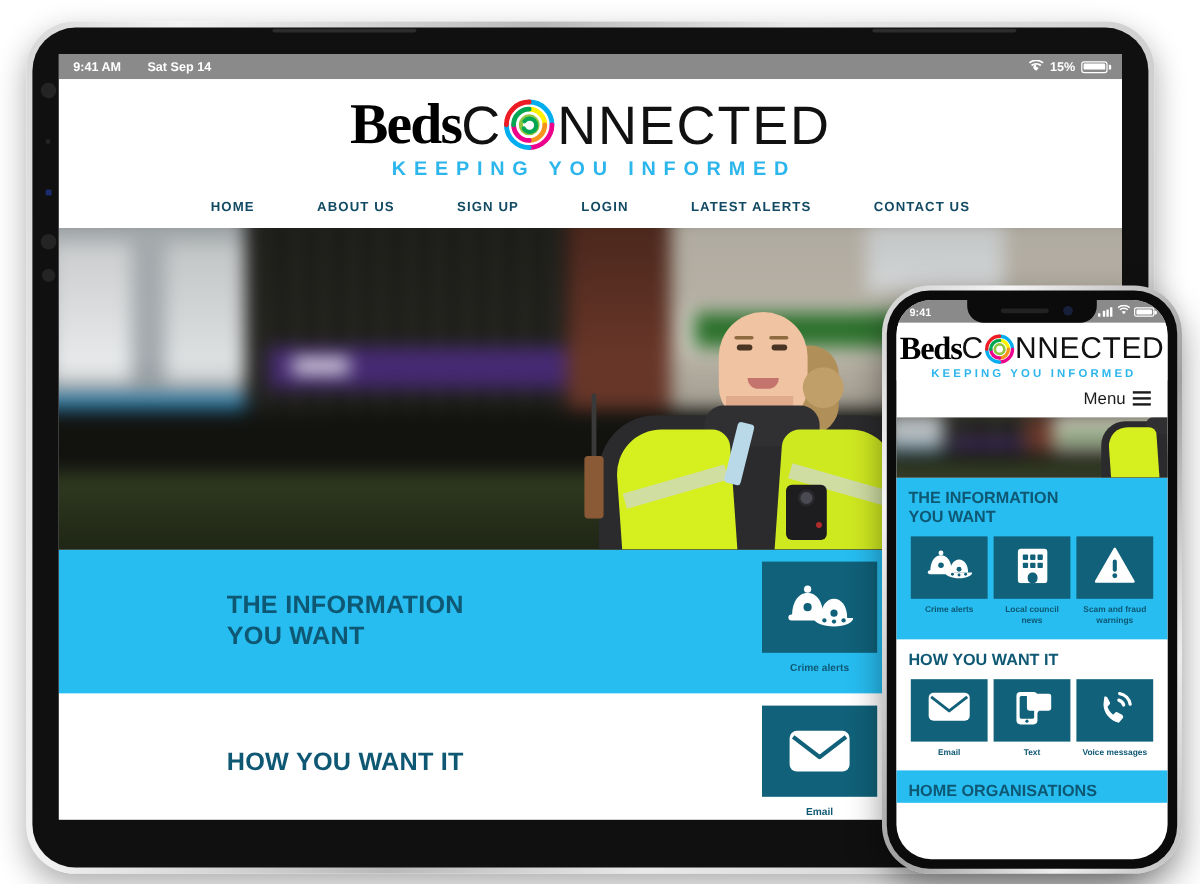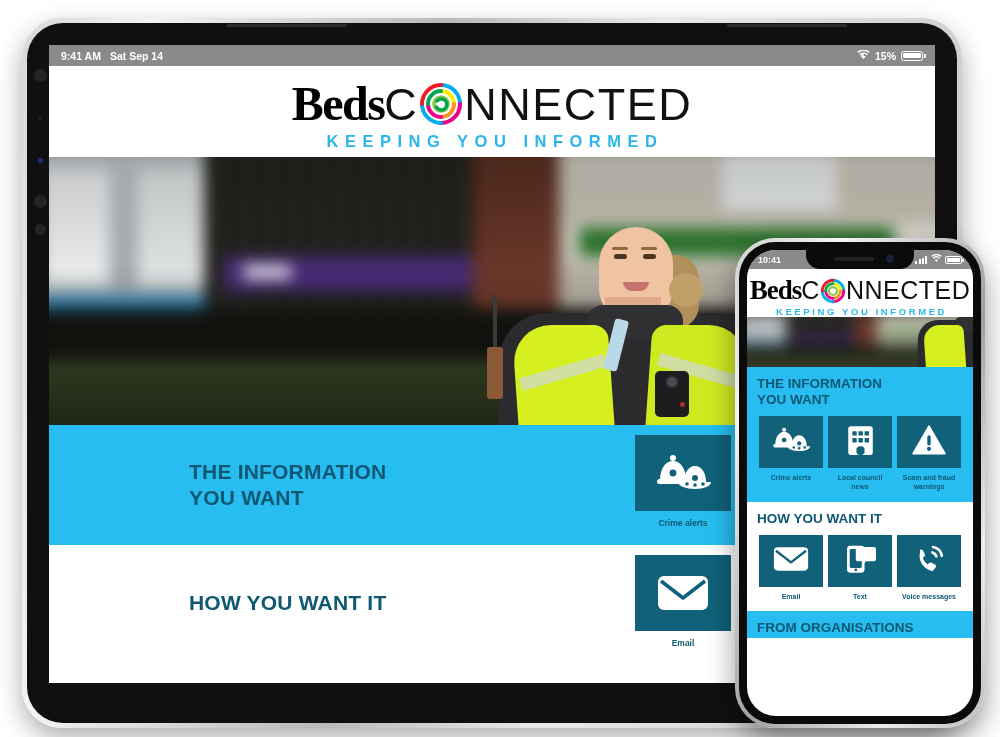--- a/index.html
+++ b/index.html
@@ -44,21 +44,21 @@
     position: relative;
   }
 
   
   .status-bar {
     height: 21px; background: #8a8a8a;
     display:flex; align-items:center; justify-content:space-between;
     padding: 0 12px; color:#fff;
     font-size: 10.5px; font-weight: bold;
   }
-  .sb-left { display:flex; gap:9px; align-items:flex-end; }
+  .sb-left { display:flex; gap:22px; align-items:flex-end; }
   .sb-right { display:flex; gap:5px; align-items:center; }
   .wifi-glyph { display:inline-block; font-size:11px; line-height:1; }
   .battery {
     width: 22px; height: 10px; border:1.4px solid #fff; border-radius:2.5px;
     position:relative; display:inline-block;
   }
   .battery::after {
     content:""; position:absolute; right:-3.5px; top:2.8px;
     width:2px; height:4px; background:#fff; border-radius:0 1px 1px 0;
   }
@@ -291,20 +291,28 @@
                   <circle cx="23" cy="23" r="7" stroke="#8DC63F" stroke-width="3.5"></circle>
                   <path d="M19 20 A5.5 5.5 0 1 1 18.5 26" stroke="#00A651" stroke-width="3.5"></path>
                 </g>
               </svg>
             </span>
             <span class="logo-connected">NNECTED</span>
           </div>
           <div class="logo-tag">KEEPING YOU INFORMED</div>
         </div>
 
+        <nav class="site-nav">
+          <span class="nav-item">HOME</span>
+          <span class="nav-item">ABOUT US</span>
+          <span class="nav-item">SIGN UP</span>
+          <span class="nav-item">LOGIN</span>
+          <span class="nav-item">LATEST ALERTS</span>
+          <span class="nav-item">CONTACT US</span>
+        </nav>
 
         <div class="hero">
           <div class="hero-bg">
             <div class="shop-a"></div>
               <div class="shop-a-win"></div>
               <div class="shop-a-win2"></div>
             <div class="shop-a-sign"></div>
             <div class="shop-b"></div>
               <div class="awning"></div>
               <div class="awning-mark"></div>
@@ -454,21 +462,21 @@
 
   <div class="phone">
     <div class="phone-body">
       <div class="phone-screen">
         <div class="notch">
           <div class="notch-speaker"></div>
           <div class="notch-cam"></div>
         </div>
 
         <div class="p-status">
-          <span>10:41</span>
+          <span>9:41</span>
           <span class="right">
             <span class="bars">
                 <i></i>
                 <i></i>
                 <i></i>
                 <i></i>
               </span>
             <span>
               <svg width="11" height="9" viewBox="0 0 13 10">
                 <path d="M6.5 9 L4.4 6.6 A3.4 3.4 0 0 1 8.6 6.6 Z" fill="#fff"></path>
@@ -499,20 +507,28 @@
                   <path d="M10 23 A13 13 0 0 1 23 10" stroke="#00A651" stroke-width="5"></path>
                   <circle cx="23" cy="23" r="7" stroke="#8DC63F" stroke-width="4"></circle>
                 </g>
               </svg>
             </span>
             <span class="p-logo-conn">NNECTED</span>
           </div>
           <div class="p-logo-tag">KEEPING YOU INFORMED</div>
         </div>
 
+        <div class="p-menu">
+          <span>Menu</span>
+          <span class="hamburger">
+              <i></i>
+              <i></i>
+              <i></i>
+            </span>
+        </div>
 
         <div class="p-hero">
           <div class="hero-bg">
             <div class="shop-a"></div>
               <div class="shop-a-sign"></div>
             <div class="shop-b"></div>
               <div class="awning"></div>
             <div class="door"></div>
             <div class="shop-c"></div>
               <div class="shop-c-green"></div>
@@ -625,20 +641,20 @@
                     <path d="M30 14 A9 9 0 0 1 36 20" stroke="#fff" stroke-width="4" fill="none" stroke-linecap="round"></path>
                   </svg>
                 </span>
               </div>
               <div class="p-tile-label">Voice messages</div>
             </div>
           </div>
         </div>
 
         <div class="p-band" style="padding-bottom:2px">
-          <div class="p-band-title" style="margin-bottom:0">FROM ORGANISATIONS</div>
+          <div class="p-band-title" style="margin-bottom:0">HOME ORGANISATIONS</div>
         </div>
 
       </div>
     </div>
   </div>
 
 </div>
 
 </body></html>

